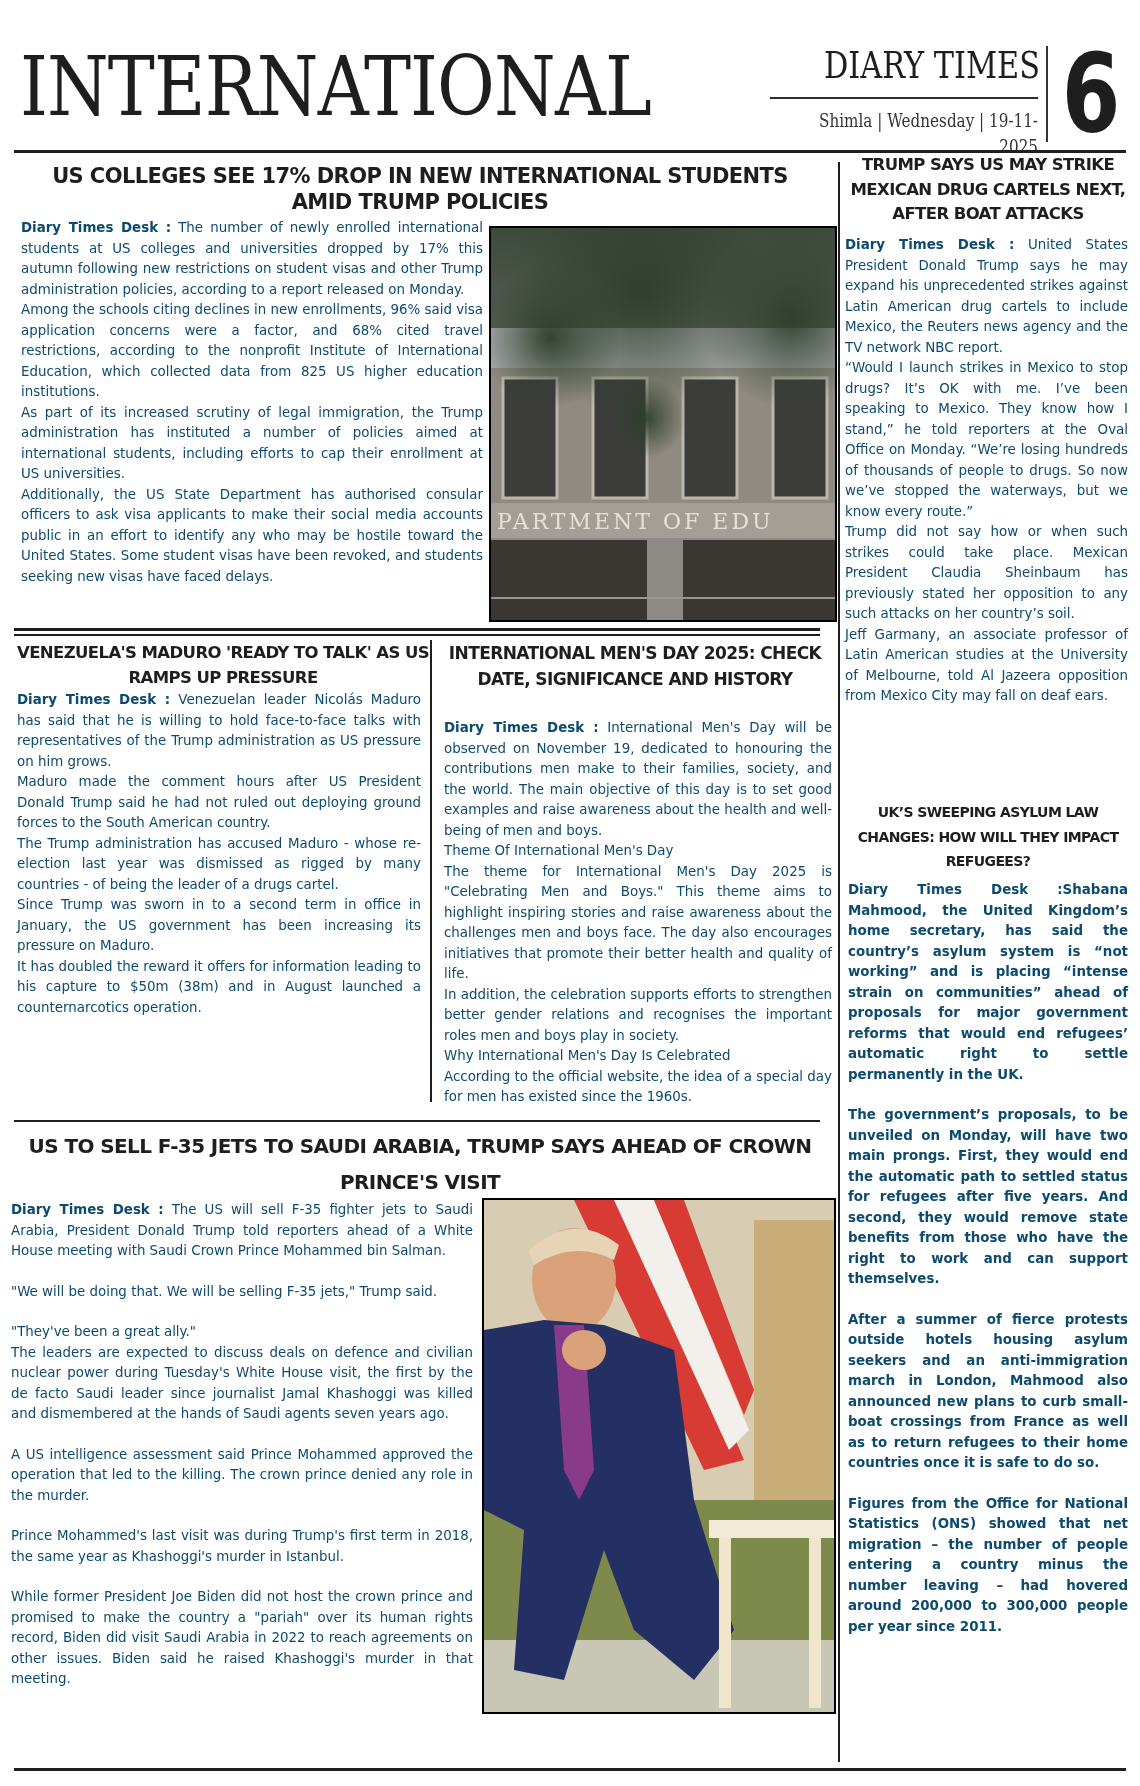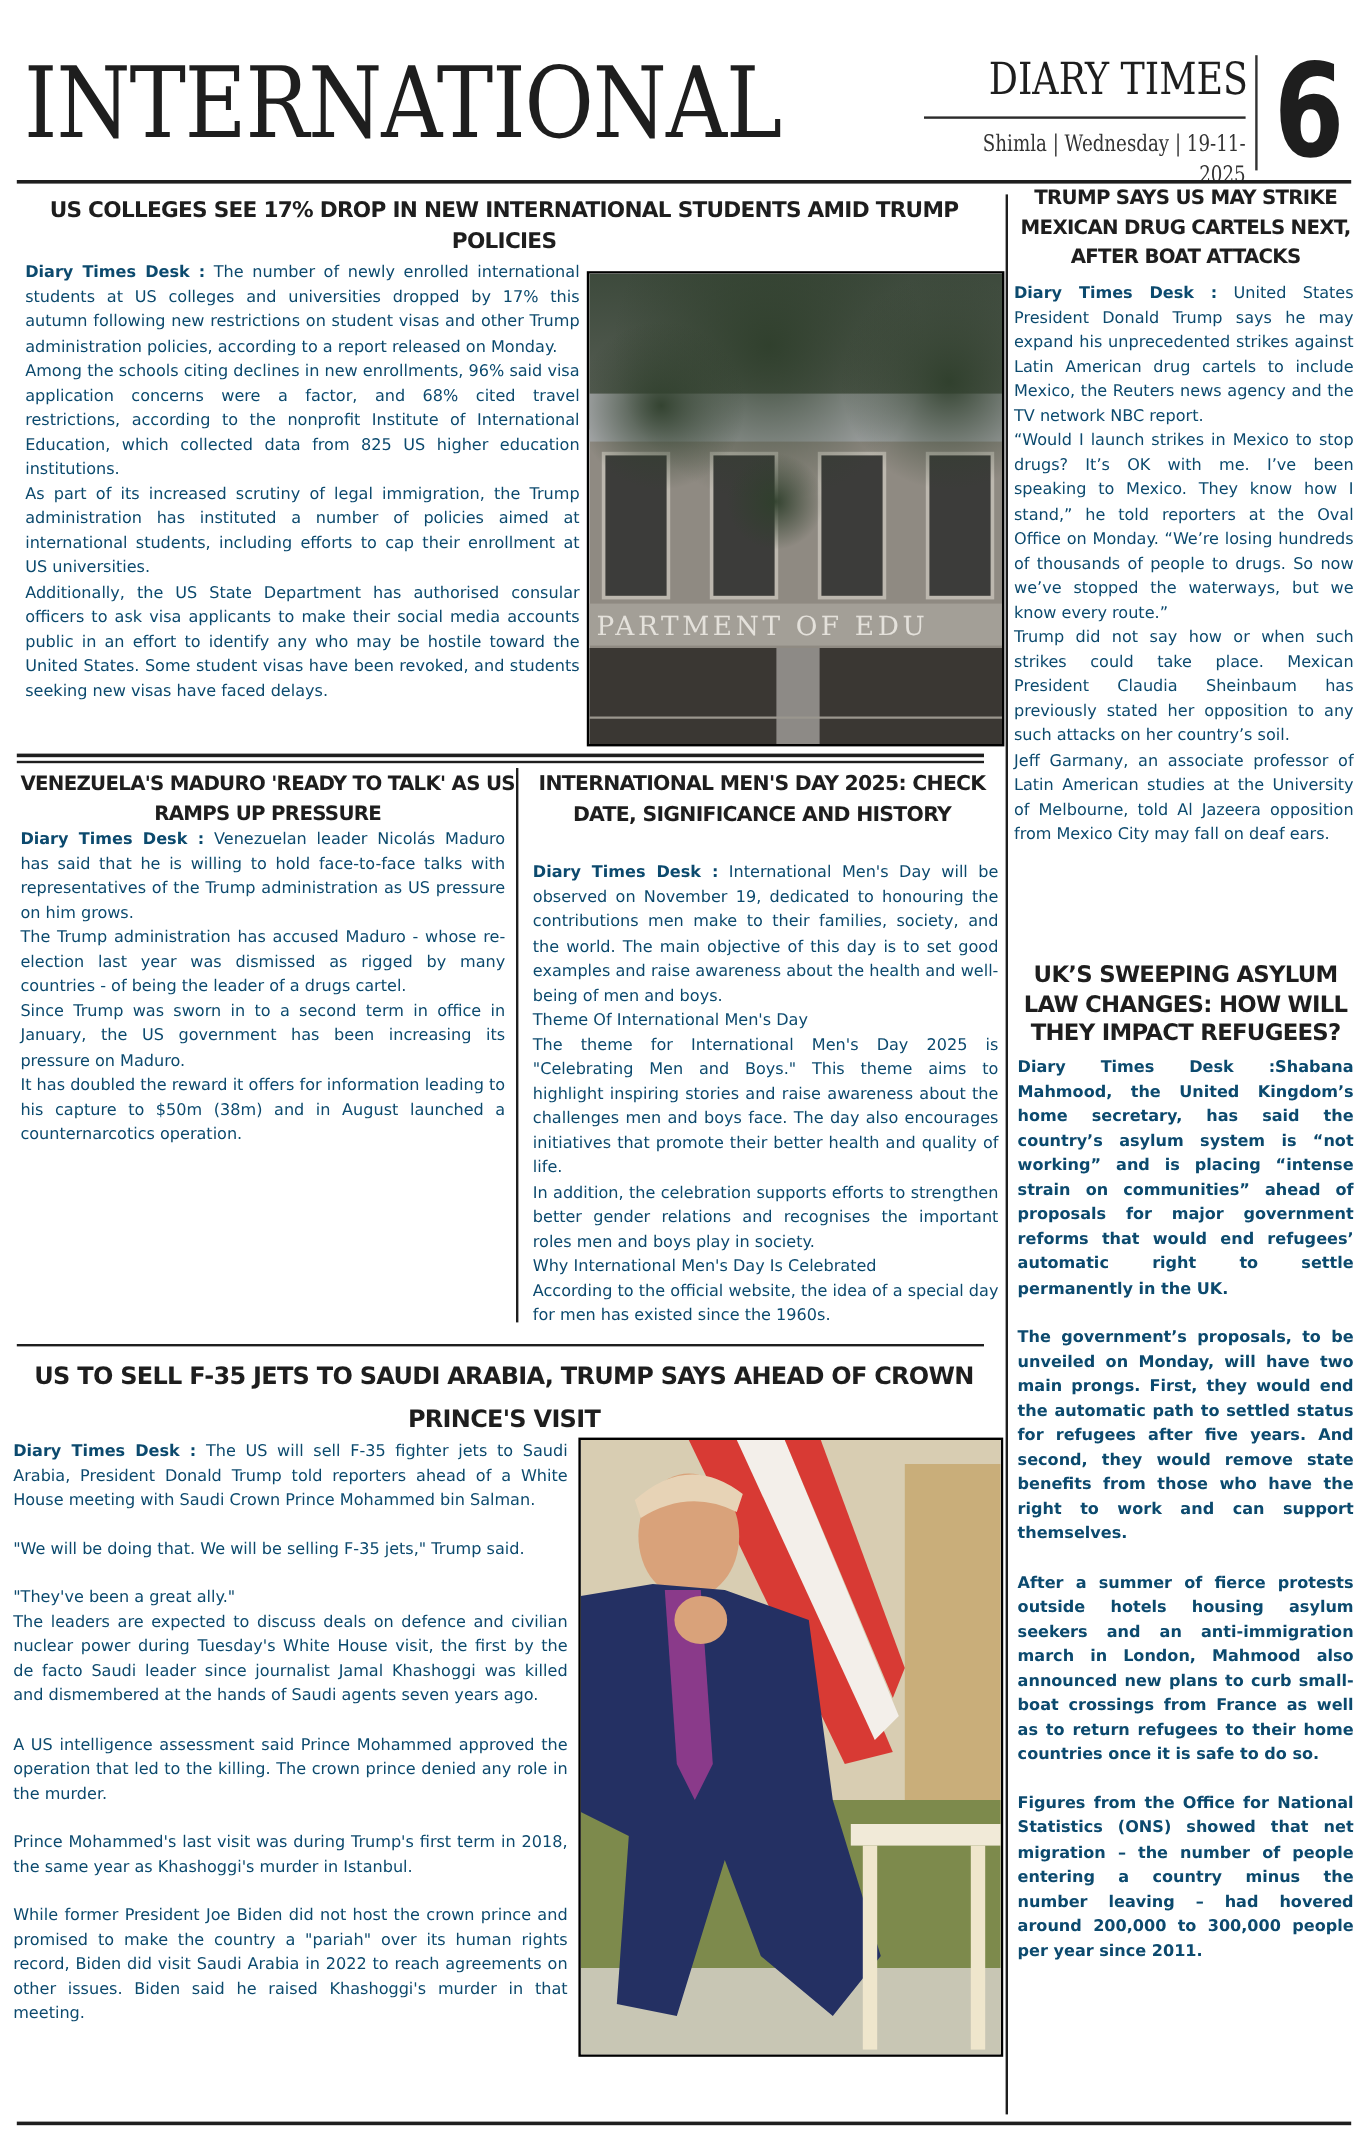--- a/index.html
+++ b/index.html
@@ -47,21 +47,21 @@
 
 <div class="abs masthead-title">INTERNATIONAL</div>
 <div class="abs brand">DIARY TIMES</div>
 <div class="abs brand-rule"></div>
 <div class="abs dateline">Shimla | Wednesday | 19-11-2025</div>
 <div class="abs vsep-head"></div>
 <div class="abs page-num">6</div>
 
 <div class="abs rule" style="left:14px; top:150px; width:1112px; height:3px;"></div>
 
-<div class="abs headline" style="left:20px; top:163px; width:800px; font-size:18px; line-height:26px;">US COLLEGES SEE 17% DROP IN NEW INTERNATIONAL STUDENTS AMID TRUMP POLICIES</div>
+<div class="abs headline" style="left:20px; top:163px; width:800px; font-size:21px; line-height:26px;">US COLLEGES SEE 17% DROP IN NEW INTERNATIONAL STUDENTS AMID TRUMP POLICIES</div>
 <div class="abs body" style="left:21px; top:218px; width:462px;">
   <p><span class="byline">Diary Times Desk :</span><span> The number of newly enrolled international students at US colleges and universities dropped by 17% this autumn following new restrictions on student visas and other Trump administration policies, according to a report released on Monday.</span></p>
   <p>Among the schools citing declines in new enrollments, 96% said visa application concerns were a factor, and 68% cited travel restrictions, according to the nonprofit Institute of International Education, which collected data from 825 US higher education institutions.</p>
   <p>As part of its increased scrutiny of legal immigration, the Trump administration has instituted a number of policies aimed at international students, including efforts to cap their enrollment at US universities.</p>
   <p>Additionally, the US State Department has authorised consular officers to ask visa applicants to make their social media accounts public in an effort to identify any who may be hostile toward the United States. Some student visas have been revoked, and students seeking new visas have faced delays.</p>
 </div>
 <div class="abs photo" style="left:489px; top:226px; width:344px; height:392px;">
   <svg width="344" height="392" viewBox="0 0 344 392">
     <defs>
       <linearGradient id="sky" x1="0" y1="0" x2="0" y2="1">
@@ -98,31 +98,32 @@
 <div class="abs rule" style="left:838px; top:162px; width:2px; height:1600px;"></div>
 
 <div class="abs headline" style="left:848px; top:153px; width:280px; font-size:16.5px; line-height:24.5px;">TRUMP SAYS US MAY STRIKE MEXICAN DRUG CARTELS NEXT, AFTER BOAT ATTACKS</div>
 <div class="abs body" style="left:845px; top:235px; width:283px;">
   <p><span class="byline">Diary Times Desk :</span><span> United States President Donald Trump says he may expand his unprecedented strikes against Latin American drug cartels to include Mexico, the Reuters news agency and the TV network NBC report.</span></p>
   <p>“Would I launch strikes in Mexico to stop drugs? It’s OK with me. I’ve been speaking to Mexico. They know how I stand,” he told reporters at the Oval Office on Monday. “We’re losing hundreds of thousands of people to drugs. So now we’ve stopped the waterways, but we know every route.”</p>
   <p>Trump did not say how or when such strikes could take place. Mexican President Claudia Sheinbaum has previously stated her opposition to any such attacks on her country’s soil.</p>
   <p>Jeff Garmany, an associate professor of Latin American studies at the University of Melbourne, told Al Jazeera opposition from Mexico City may fall on deaf ears.</p>
 </div>
 
-<div class="abs headline" style="left:848px; top:800px; width:280px; font-size:19px; line-height:24.5px;">UK’S SWEEPING ASYLUM LAW CHANGES: HOW WILL THEY IMPACT REFUGEES?</div>
+<div class="abs headline" style="left:848px; top:800px; width:280px; font-size:14px; line-height:24.5px;">UK’S SWEEPING ASYLUM LAW CHANGES: HOW WILL THEY IMPACT REFUGEES?</div>
 <div class="abs body bold-body" style="left:848px; top:880px; width:280px;">
   <p><span>Diary Times Desk :</span><span>Shabana Mahmood, the United Kingdom’s home secretary, has said the country’s asylum system is “not working” and is placing “intense strain on communities” ahead of proposals for major government reforms that would end refugees’ automatic right to settle permanently in the UK.</span></p>
   <p class="gap">The government’s proposals, to be unveiled on Monday, will have two main prongs. First, they would end the automatic path to settled status for refugees after five years. And second, they would remove state benefits from those who have the right to work and can support themselves.</p>
   <p class="gap">After a summer of fierce protests outside hotels housing asylum seekers and an anti-immigration march in London, Mahmood also announced new plans to curb small-boat crossings from France as well as to return refugees to their home countries once it is safe to do so.</p>
   <p class="gap">Figures from the Office for National Statistics (ONS) showed that net migration – the number of people entering a country minus the number leaving – had hovered around 200,000 to 300,000 people per year since 2011.</p>
 </div>
 
 <div class="abs headline" style="left:14px; top:640px; width:418px; font-size:16.5px; line-height:25px;">VENEZUELA'S MADURO 'READY TO TALK' AS US RAMPS UP PRESSURE</div>
 <div class="abs body" style="left:17px; top:690px; width:404px;">
   <p><span class="byline">Diary Times Desk :</span><span> Venezuelan leader Nicolás Maduro has said that he is willing to hold face-to-face talks with representatives of the Trump administration as US pressure on him grows.</span></p>
+  <p>Maduro made the comment hours after US President Donald Trump said he had not ruled out deploying ground forces to the South American country.</p>
   <p>The Trump administration has accused Maduro - whose re-election last year was dismissed as rigged by many countries - of being the leader of a drugs cartel.</p>
   <p>Since Trump was sworn in to a second term in office in January, the US government has been increasing its pressure on Maduro.</p>
   <p>It has doubled the reward it offers for information leading to his capture to $50m (38m) and in August launched a counternarcotics operation.</p>
 </div>
 <div class="abs rule" style="left:430px; top:640px; width:2px; height:462px;"></div>
 
 <div class="abs headline" style="left:440px; top:640px; width:390px; font-size:17px; line-height:26px;">INTERNATIONAL MEN'S DAY 2025: CHECK DATE, SIGNIFICANCE AND HISTORY</div>
 <div class="abs body" style="left:444px; top:718px; width:388px;">
   <p><span class="byline">Diary Times Desk :</span><span> International Men's Day will be observed on November 19, dedicated to honouring the contributions men make to their families, society, and the world. The main objective of this day is to set good examples and raise awareness about the health and well-being of men and boys.</span></p>
   <p>Theme Of International Men's Day</p>

